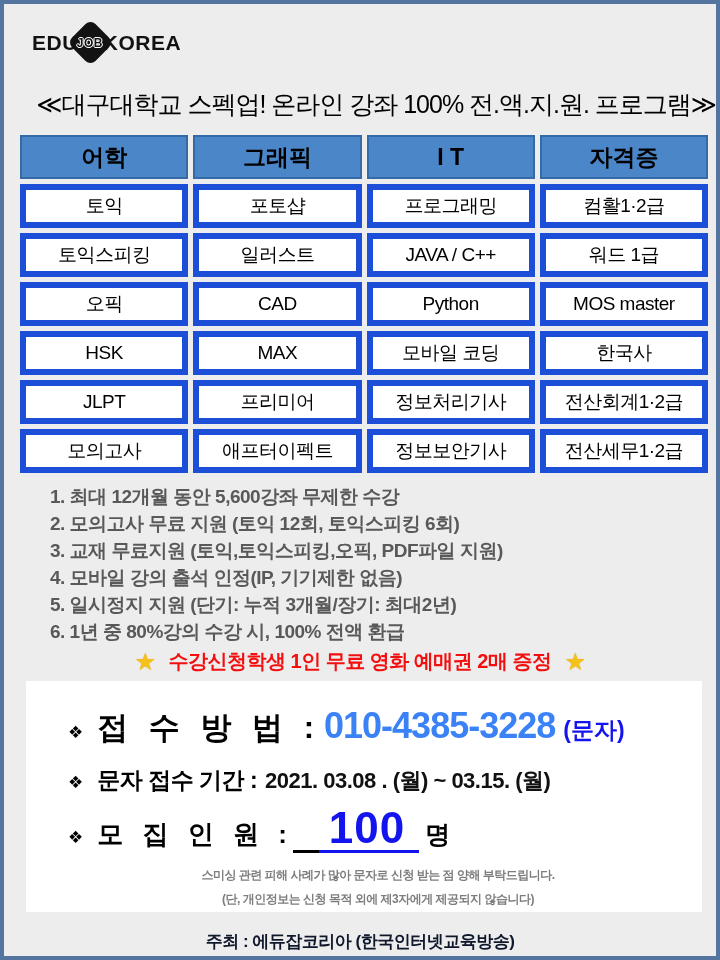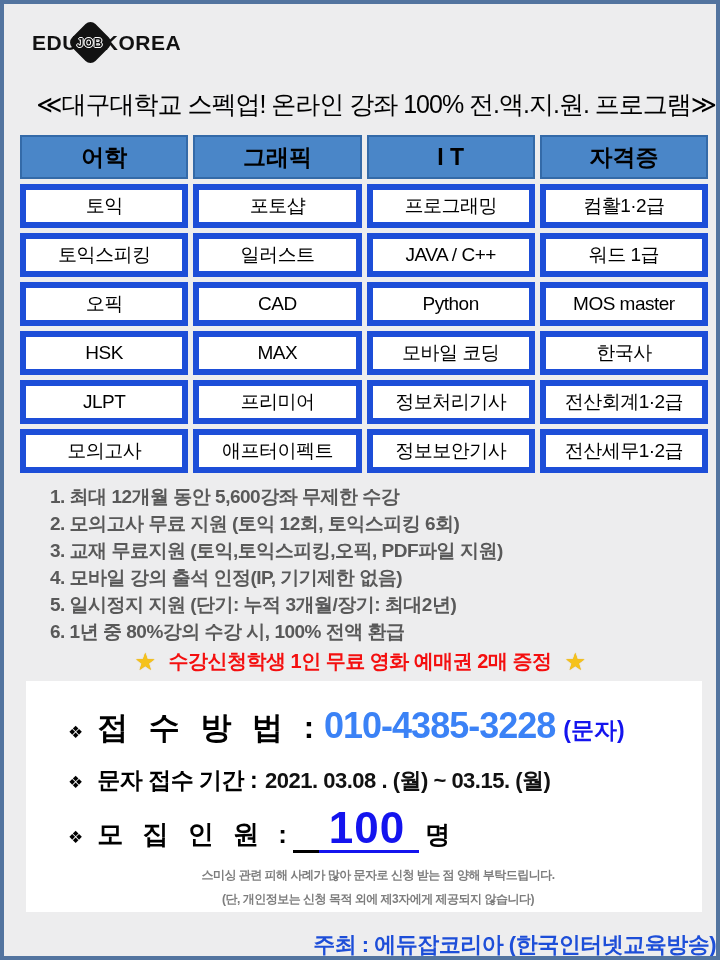--- a/index.html
+++ b/index.html
@@ -84,21 +84,21 @@
   }
   .capacity-unit { font-size:25px; font-weight:bold; color:#000; margin-left:6px; }
   .note {
     text-align:center; color:#7d7d7d; font-size:12px; font-weight:bold;
     letter-spacing:-0.5px; line-height:24px; width:620px;
   }
   .note-first { margin-top:10px; }
   
   .footer {
     position:absolute; top:926px; left:0; width:100%;
-    text-align:right; font-size:22px; font-weight:bold; color:#1d4ed8;
+    text-align:center; font-size:17px; font-weight:bold; color:#0f172a;
     letter-spacing:-0.5px;
   }
 </style>
 </head>
 <body>
 
 <div class="page">
 
   <div class="logo">
     <span>EDU</span>

